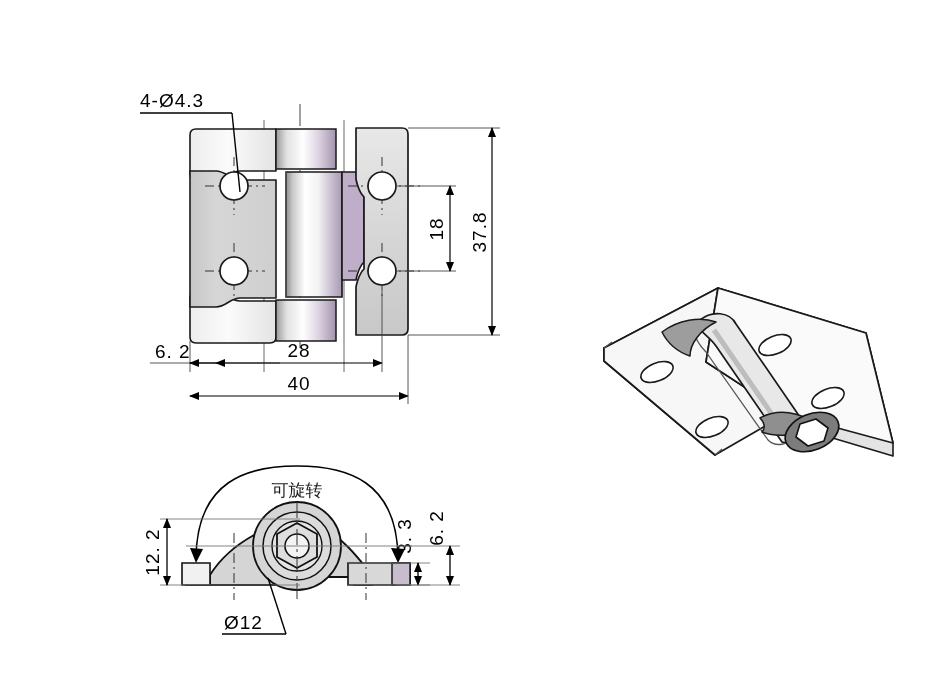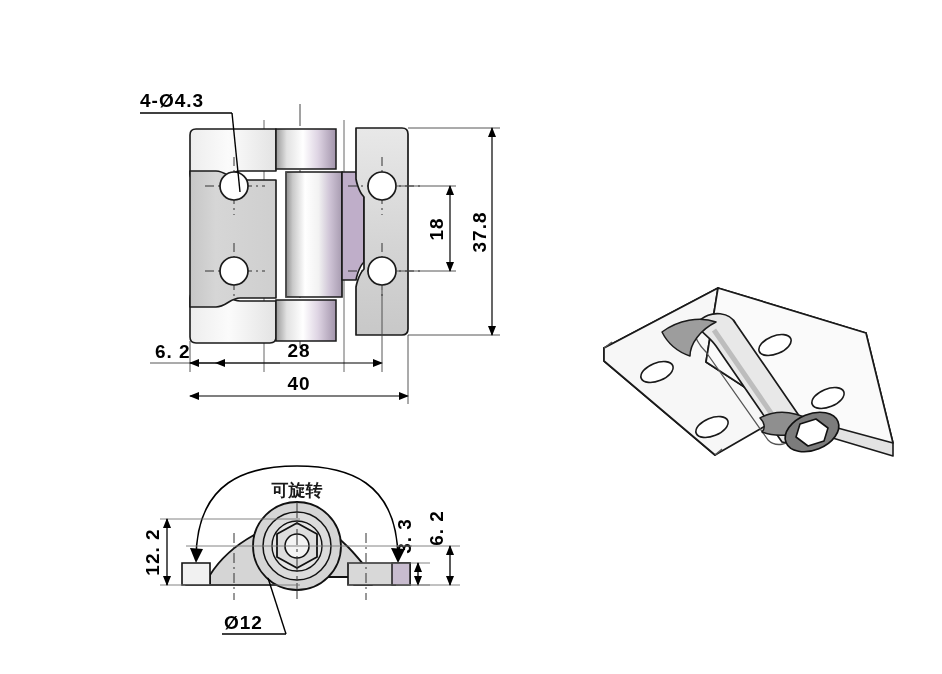--- a/index.html
+++ b/index.html
@@ -13,21 +13,20 @@
     position: relative;
     overflow: hidden;
     font-family: "Liberation Sans", sans-serif;
   }
   #drawing-root {
     position: absolute;
     left: 0;
     top: 0;
     width: 942px;
     height: 472px;
-    font-weight: bold;
   }
   svg { display: block; }
   .dimtext {
     font-family: "Liberation Sans", sans-serif;
     font-size: 19px;
     fill: #000000;
     letter-spacing: 1px;
   }
   .cntext {
     font-family: "DejaVu Sans", sans-serif;

